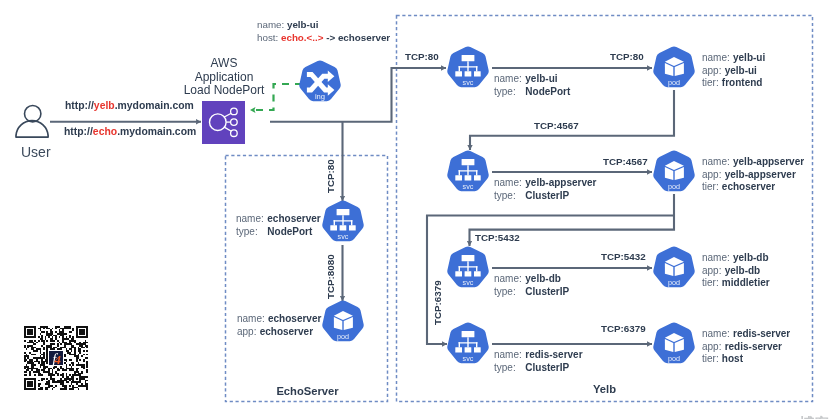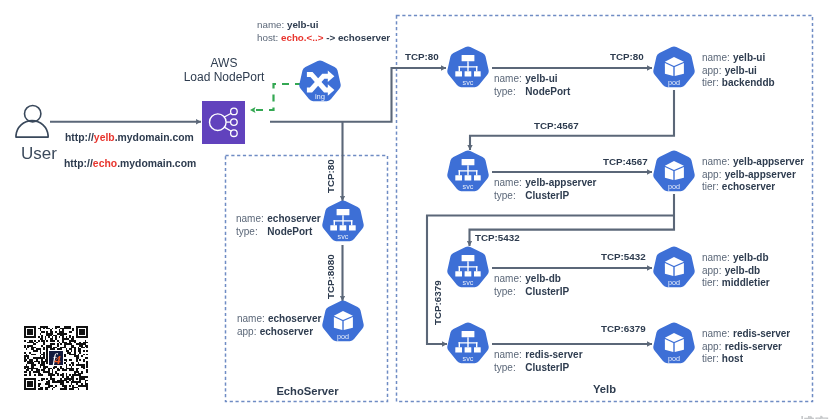--- a/index.html
+++ b/index.html
@@ -7,27 +7,27 @@
   #stage{position:relative;width:829px;height:419px;background:#fff;}
   .abs{position:absolute;}
   svg{display:block;}
   .grp-title{position:absolute;font-weight:bold;font-size:11.2px;color:#2e3c4f;white-space:nowrap;}
   .nlbl{position:absolute;font-size:10px;white-space:nowrap;}
   .nlbl .row{display:block;height:12.7px;line-height:12.7px;}
   .nlbl .k{color:#5b6778;padding-right:3.2px;}
   .nlbl.cols .k{display:inline-block;width:31.3px;padding-right:0;}
   .nlbl .v{font-weight:bold;color:#2e3c4f;}
   .edge-lbl{position:absolute;font-size:9.8px;font-weight:bold;color:#2e3c4f;white-space:nowrap;}
-  .url{position:absolute;font-size:10.4px;font-weight:bold;color:#2e3c4f;white-space:nowrap;margin-top:32px;}
+  .url{position:absolute;font-size:10.4px;font-weight:bold;color:#2e3c4f;white-space:nowrap;}
   .url .hl{color:#e8352e;}
   .alb-lbl{position:absolute;font-size:12px;color:#2e3c4f;text-align:center;line-height:13.5px;white-space:nowrap;}
   .ann{position:absolute;font-size:9.8px;color:#5b6778;white-space:nowrap;line-height:13.1px;}
   .ann b{color:#2e3c4f;}
   .ann .r{color:#e8352e;font-weight:bold;}
-  .user-lbl{position:absolute;font-size:17px;color:#3c4a5c;text-align:right;}
+  .user-lbl{position:absolute;font-size:14px;color:#3c4a5c;text-align:right;}
   .wm{position:absolute;font-size:15.4px;color:#c7c9cb;white-space:nowrap;font-family:"Liberation Sans",sans-serif;}
 </style>
 </head>
 <body>
 
 <div id="stage">
 <svg class="abs" style="left:0;top:0;" width="829" height="419" viewBox="0 0 829 419">
 <rect x="225.5" y="155.5" width="162" height="246" fill="none" stroke="#6f8cc4" stroke-width="1.5" stroke-dasharray="3.2 2.6"></rect>
 <rect x="396.5" y="15.5" width="416" height="386" fill="none" stroke="#6f8cc4" stroke-width="1.5" stroke-dasharray="3.2 2.6"></rect>
 </svg>
@@ -72,20 +72,21 @@
 <circle cx="31.9" cy="10.4" r="3.3" fill="none" stroke="#fff" stroke-width="1.3"></circle>
 <circle cx="31.9" cy="21.1" r="3.3" fill="none" stroke="#fff" stroke-width="1.3"></circle>
 <circle cx="31.9" cy="32.2" r="3.3" fill="none" stroke="#fff" stroke-width="1.3"></circle>
 <path d="M21.8,16.3 L29.3,12.2" stroke="#fff" stroke-width="1.3" fill="none"></path>
 <path d="M24.2,21.1 L28.4,21.1" stroke="#fff" stroke-width="1.3" fill="none"></path>
 <path d="M21.8,25.9 L29.4,30.3" stroke="#fff" stroke-width="1.3" fill="none"></path>
 </svg>
 </div>
 <div class="alb-lbl" style="left:168px;top:57px;width:112px;">
       <div>AWS</div>
+      <div>Application</div>
       <div>Load NodePort</div>
     </div>
 <svg class="abs" style="left:298px;top:60.4px;" width="44" height="44" viewBox="0 0 44 44">
 <path d="M19.66,1.03 Q22.00,-0.10 24.34,1.03 L36.62,6.94 Q38.97,8.07 39.54,10.61 L42.58,23.89 Q43.16,26.43 41.53,28.46 L33.04,39.12 Q31.42,41.15 28.82,41.15 L15.18,41.15 Q12.58,41.15 10.96,39.12 L2.47,28.46 Q0.84,26.43 1.42,23.89 L4.46,10.61 Q5.03,8.07 7.38,6.94 Z" fill="#3d6fd6"></path>
 <g fill="none" stroke="#fff" stroke-width="5.0" stroke-linecap="butt" stroke-linejoin="miter">
 <path d="M8.9,14.4 L13.4,14.4 L27.2,30.0 L31.0,30.0"></path>
 <path d="M8.9,30.0 L13.0,30.0 L25.4,16.2 L31.0,16.2"></path>
 </g>
 <path d="M29.8,24.3 L36.4,30.0 L29.8,35.7 Z" fill="#fff"></path>
 <path d="M29.8,10.5 L36.4,16.2 L29.8,21.9 Z" fill="#fff"></path>
@@ -114,21 +115,21 @@
 <svg class="abs" style="left:652px;top:46.4px;" width="44" height="44" viewBox="0 0 44 44">
 <path d="M19.66,1.03 Q22.00,-0.10 24.34,1.03 L36.62,6.94 Q38.97,8.07 39.54,10.61 L42.58,23.89 Q43.16,26.43 41.53,28.46 L33.04,39.12 Q31.42,41.15 28.82,41.15 L15.18,41.15 Q12.58,41.15 10.96,39.12 L2.47,28.46 Q0.84,26.43 1.42,23.89 L4.46,10.61 Q5.03,8.07 7.38,6.94 Z" fill="#3d6fd6"></path>
 <path d="M22.0,11.1 L31.9,15.7 L22.0,19.9 L12.9,15.7 Z" fill="#fff"></path>
 <path d="M12.9,17.1 L21.3,21.0 L21.3,30.1 L12.9,27.8 Z" fill="#fff"></path>
 <path d="M31.9,17.1 L22.7,21.0 L22.7,30.1 L31.9,27.8 Z" fill="#fff"></path>
 <text x="22" y="39.2" font-family="Liberation Sans, sans-serif" font-size="7.2" fill="#ffffff" fill-opacity="0.88" text-anchor="middle">pod</text>
 </svg>
 <div class="nlbl" style="left:702px;top:52px;">
 <span class="row"><span class="k">name:</span><span class="v">yelb-ui</span></span>
 <span class="row"><span class="k">app:</span><span class="v">yelb-ui</span></span>
-<span class="row"><span class="k">tier:</span><span class="v">backenddb</span></span>
+<span class="row"><span class="k">tier:</span><span class="v">frontend</span></span>
 </div>
 <svg class="abs" style="left:446px;top:150.4px;" width="44" height="44" viewBox="0 0 44 44">
 <path d="M19.66,1.03 Q22.00,-0.10 24.34,1.03 L36.62,6.94 Q38.97,8.07 39.54,10.61 L42.58,23.89 Q43.16,26.43 41.53,28.46 L33.04,39.12 Q31.42,41.15 28.82,41.15 L15.18,41.15 Q12.58,41.15 10.96,39.12 L2.47,28.46 Q0.84,26.43 1.42,23.89 L4.46,10.61 Q5.03,8.07 7.38,6.94 Z" fill="#3d6fd6"></path>
 <rect x="15.6" y="9.0" width="12.8" height="6.3" rx="0.3" fill="#fff"></rect>
 <rect x="21.3" y="15.3" width="1.4" height="10.0" fill="#fff"></rect>
 <rect x="12.6" y="20.2" width="18.8" height="1.4" rx="0.2" fill="#fff"></rect>
 <rect x="12.6" y="20.2" width="1.4" height="5.2" fill="#fff"></rect>
 <rect x="30.0" y="20.2" width="1.4" height="5.2" fill="#fff"></rect>
 <rect x="9.3" y="25.3" width="6.7" height="5.2" rx="0.3" fill="#fff"></rect>
 <rect x="18.6" y="25.3" width="6.7" height="5.2" rx="0.3" fill="#fff"></rect>

